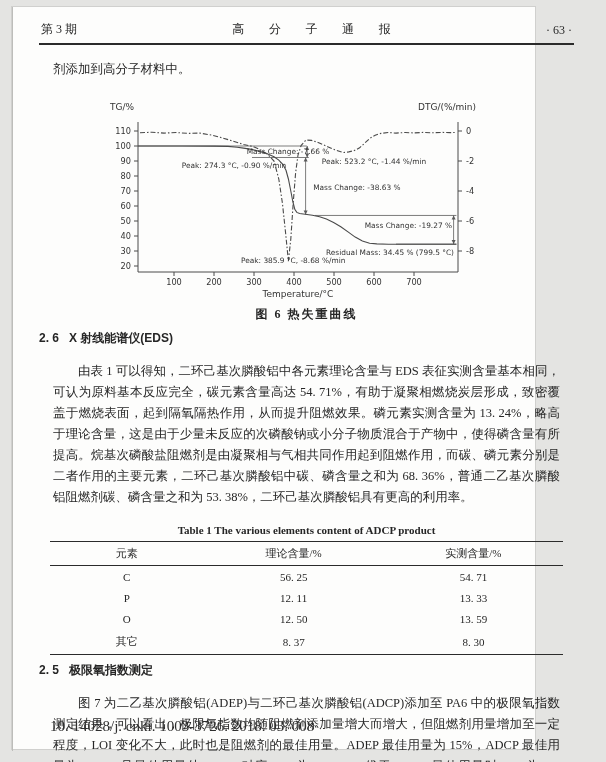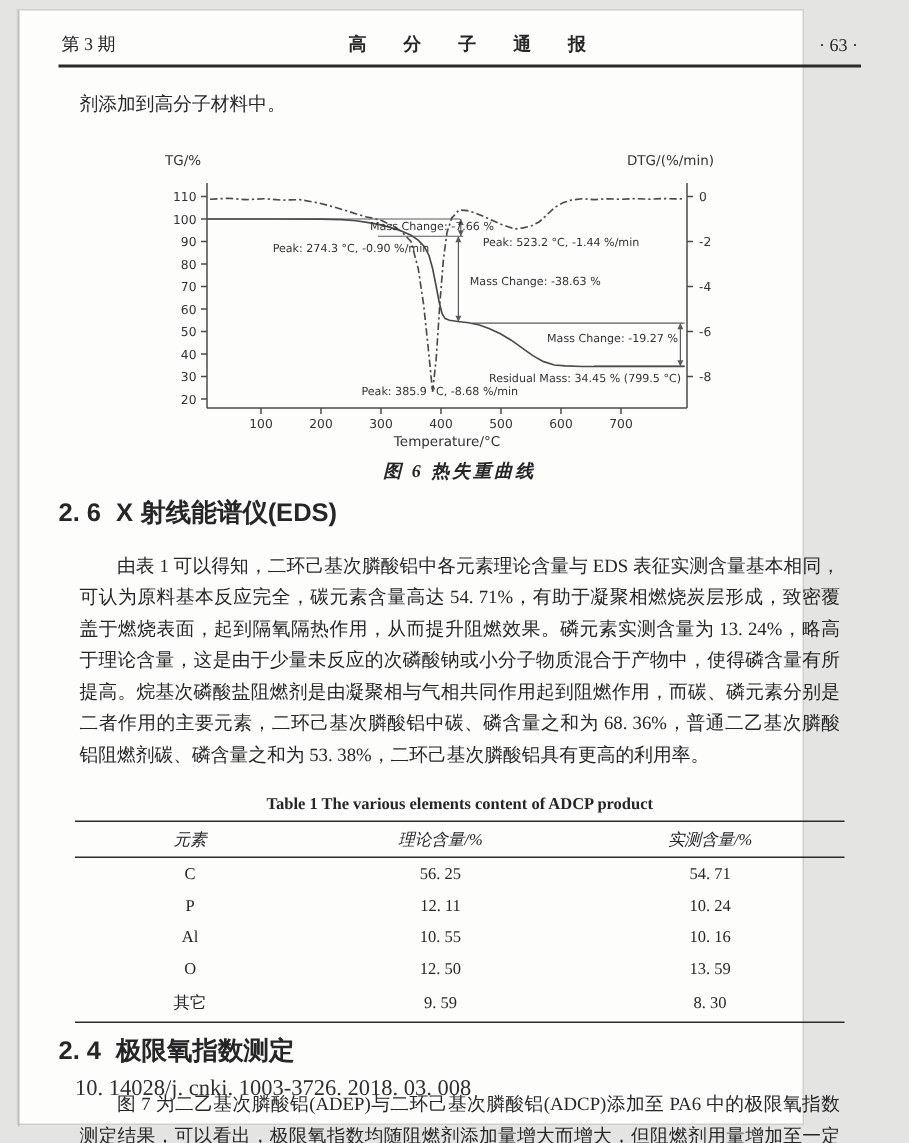--- a/index.html
+++ b/index.html
@@ -11,42 +11,42 @@
   }
   .page{
     position:absolute;left:11px;top:6px;width:525px;height:744px;
     background:#fdfdfc;border:1px solid #d0d0ce;box-sizing:border-box;
   }
   .scan-line{position:absolute;left:0;top:0;width:1px;height:744px;background:#bdbdba;}
   .content{position:absolute;left:27px;top:10px;width:535px;}
   
   .hdr{display:flex;justify-content:space-between;align-items:flex-end;
        font-size:12px;padding:4px 2px 5px 2px;}
-  .hdr .journal{letter-spacing:0.9em;text-indent:0.9em;font-weight:bold;}
+  .hdr .journal{letter-spacing:0.9em;text-indent:0.9em;}
   .hdr-rule{border-bottom:2px solid #2b2b2b;margin-bottom:8px;}
   
   .para{font-size:12.5px;line-height:21px;text-align:justify;margin:14px;}
   .indent{text-indent:2em;}
-  .sec-head{font-size:17px;font-weight:bold;margin:7px 0 2px 0;
+  .sec-head{font-size:12px;font-weight:bold;margin:7px 0 2px 0;
             font-family:"Liberation Sans","DejaVu Sans",sans-serif;}
   .sec-head .sp{display:inline-block;width:10px;}
   
   .fig{width:482px;margin:2px auto 0 auto;}
   .fig svg{display:block;}
   .fig-cap{text-align:center;margin-top:2px;}
-  .fig-cap .cn{font-size:12px;font-weight:bold;letter-spacing:2px;font-style:italic;}
+  .fig-cap .cn{font-size:12px;font-weight:bold;letter-spacing:2px;}
   .fig-cap .en{font-size:11px;margin-top:3px;}
   
   .tbl-cap{text-align:center;margin-top:8px;}
   .tbl-cap .cn{font-size:12px;font-weight:bold;letter-spacing:2px;}
   .tbl-cap .en{font-size:11px;font-weight:bold;margin-top:16px;}
   table.elements{width:96%;margin:5px auto 2px auto;border-collapse:collapse;
     font-size:11px;border-top:1.6px solid #2b2b2b;border-bottom:1.6px solid #2b2b2b;}
   table.elements thead th{border-bottom:1px solid #2b2b2b;font-weight:normal;
-    padding:4px 2px;font-style:italic;}
+    padding:4px 2px;}
   table.elements td{padding:4.6px 2px;text-align:center;}
   table.elements td:first-child,table.elements th:first-child{width:30%;}
   
   .doi{position:absolute;left:38px;bottom:14px;font-size:15px;color:#2e2e2e;}
 </style>
 </head>
 <body>
 
 <div class="page">
   <div class="scan-line"></div>
@@ -159,40 +159,35 @@
         </thead>
       <tbody>
           <tr>
             <td>C</td>
             <td>56. 25</td>
             <td>54. 71</td>
           </tr>
           <tr>
             <td>P</td>
             <td>12. 11</td>
-            <td>10. 24</td>
-          </tr>
-          <tr>
-            <td>Al</td>
-            <td>10. 55</td>
-            <td>10. 16</td>
+            <td>13. 33</td>
           </tr>
           <tr>
             <td>O</td>
             <td>12. 50</td>
             <td>13. 59</td>
           </tr>
           <tr>
             <td>其它</td>
-            <td>9. 59</td>
+            <td>8. 37</td>
             <td>8. 30</td>
           </tr>
         </tbody>
     </table>
 
     <div class="sec-head">
-      <span>2. 4</span><span class="sp"></span><span>极限氧指数测定</span>
+      <span>2. 5</span><span class="sp"></span><span>极限氧指数测定</span>
     </div>
     <p class="para indent">图 7 为二乙基次膦酸铝(ADEP)与二环己基次膦酸铝(ADCP)添加至 PA6 中的极限氧指数测定结果，可以看出，极限氧指数均随阻燃剂添加量增大而增大，但阻燃剂用量增加至一定程度，LOI 变化不大，此时也是阻燃剂的最佳用量。ADEP 最佳用量为 15%，ADCP 最佳用量为 12%，且最佳用量处 ADCP 对应 LOI 为 34. 1%，优于 ADEP 最佳用量时 LOI 为 31. 9%。可以得出结论，ADCP 与 ADEP 相比，优势在于需要更少的添加量就能达到更高 LOI，不仅节约了原料，同时也提高了阻燃效果。</p>
 
   </div>
   <div class="doi">10. 14028/j. cnki. 1003-3726. 2018. 03. 008</div>
 </div>
 
 </body></html>

